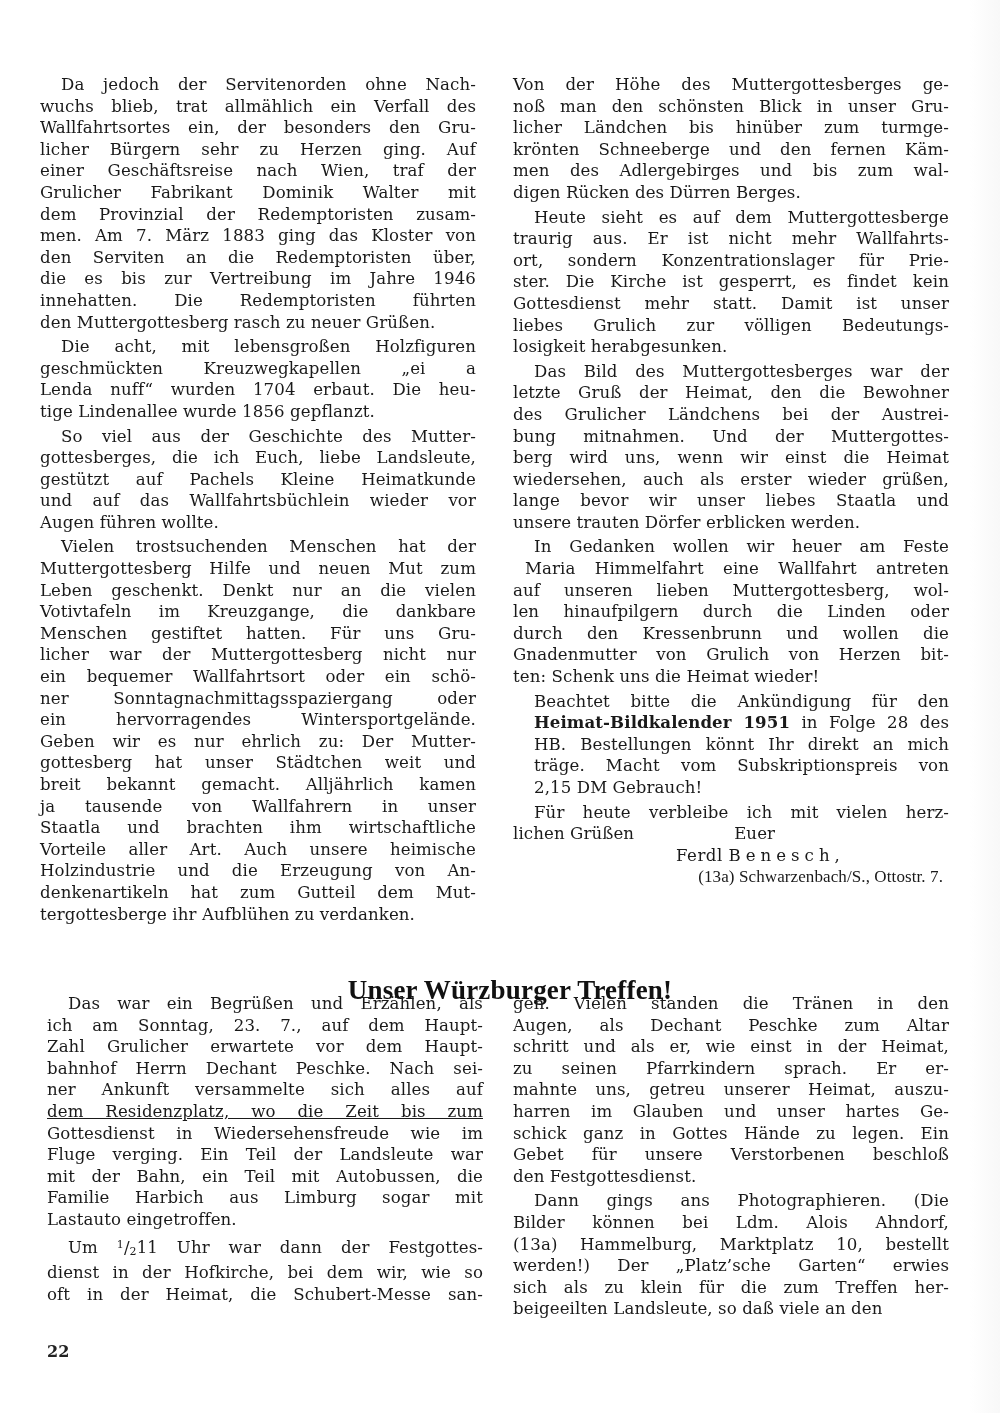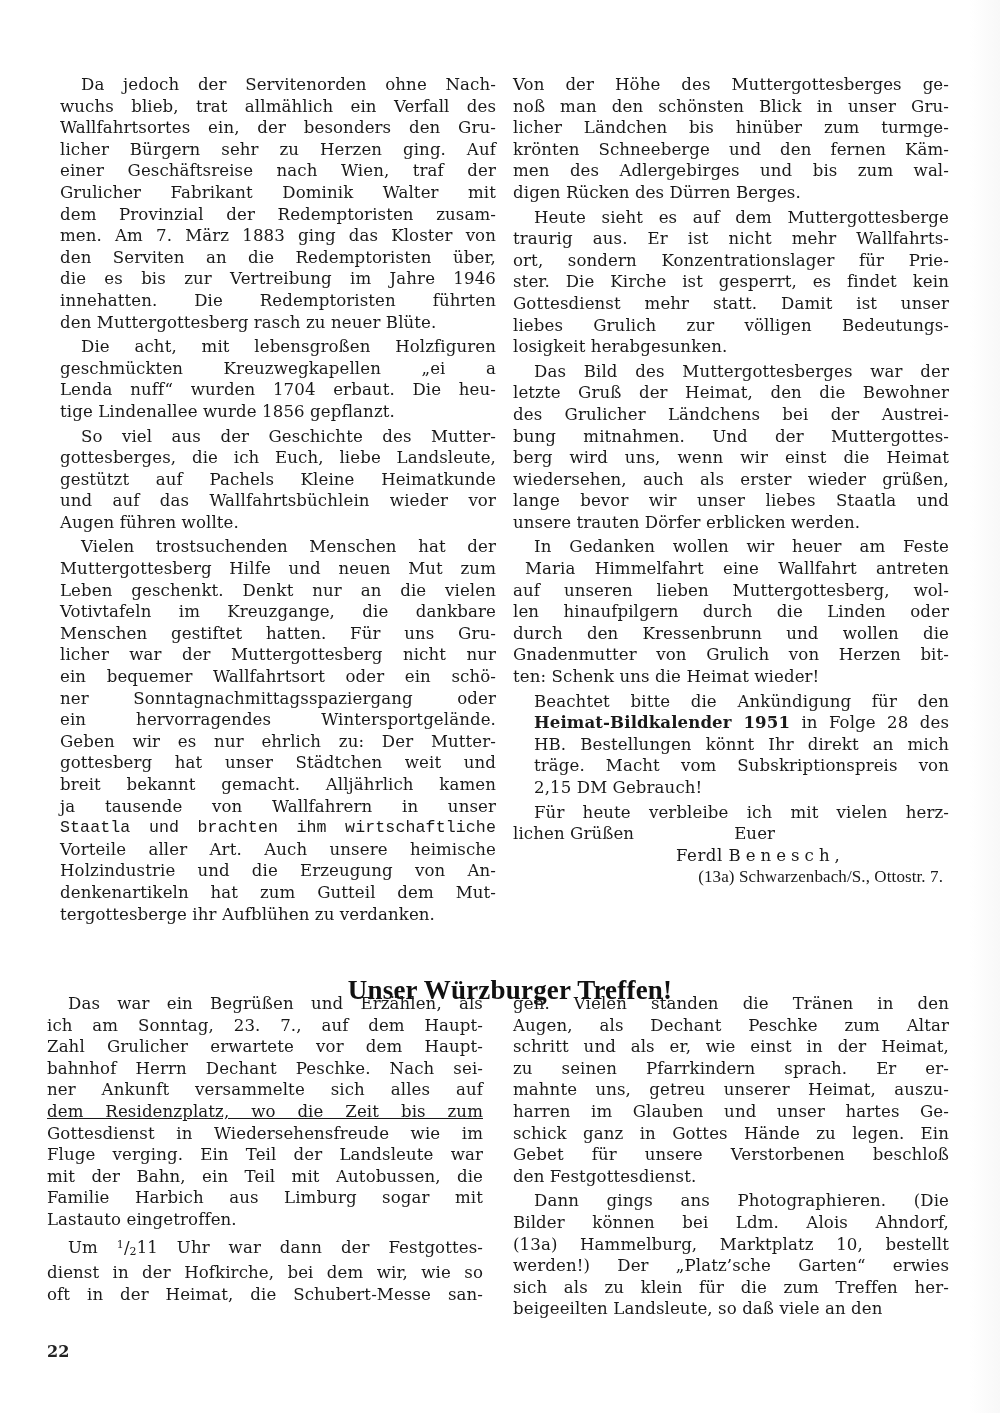--- a/index.html
+++ b/index.html
@@ -16,21 +16,21 @@
     .col {
       position: absolute;
       width: 436px;
       font-size: 16.6px;
       line-height: 21.6px;
       text-align: justify;
       letter-spacing: 0.1px;
     }
     .col p { margin: 0 0 3px 0; text-indent: 21px; hyphens: manual; }
     .col p.noindent { text-indent: 0; }
-    .col-tl { left: 60px; top: 74px; }
+    .col-tl { left: 40px; top: 74px; }
     .col-tr { left: 513px; top: 74px; }
     .col-bl { left: 47px; top: 993px; }
     .col-br { left: 513px; top: 993px; }
     .line { display: block; text-align: justify; text-align-last: justify; }
     .line.last { text-align-last: left; }
     .bold { font-weight: bold; }
     .sig-euer { display: inline-block; margin-left: 100px; }
     .sig-name { display: block; padding-left: 163px; letter-spacing: 0.5px; }
     .sig-name .spaced { letter-spacing: 5px; }
     .sig-addr { display: block; text-align: right; padding-right: 6px; font-family: "Liberation Serif", serif; font-size: 17px; }
@@ -73,21 +73,21 @@
         <span class="line" style="text-indent: 0px;">wuchs blieb, trat allmählich ein Verfall des</span>
         <span class="line" style="text-indent: 0px;">Wallfahrtsortes ein, der besonders den Gru-</span>
         <span class="line" style="text-indent: 0px;">licher Bürgern sehr zu Herzen ging. Auf</span>
         <span class="line" style="text-indent: 0px;">einer Geschäftsreise nach Wien, traf der</span>
         <span class="line" style="text-indent: 0px;">Grulicher Fabrikant Dominik Walter mit</span>
         <span class="line" style="text-indent: 0px;">dem Provinzial der Redemptoristen zusam-</span>
         <span class="line" style="text-indent: 0px;">men. Am 7. März 1883 ging das Kloster von</span>
         <span class="line" style="text-indent: 0px;">den Serviten an die Redemptoristen über,</span>
         <span class="line" style="text-indent: 0px;">die es bis zur Vertreibung im Jahre 1946</span>
         <span class="line" style="text-indent: 0px;">innehatten. Die Redemptoristen führten</span>
-        <span class="line last" style="text-indent: 0px;">den Muttergottesberg rasch zu neuer Blüte.</span>
+        <span class="line last" style="text-indent: 0px;">den Muttergottesberg rasch zu neuer Grüßen.</span>
       </p>
       <p>
         <span class="line">Die acht, mit lebensgroßen Holzfiguren</span>
         <span class="line" style="text-indent: 0px;">geschmückten Kreuzwegkapellen „ei a</span>
         <span class="line" style="text-indent: 0px;">Lenda nuff“ wurden 1704 erbaut. Die heu-</span>
         <span class="line last" style="text-indent: 0px;">tige Lindenallee wurde 1856 gepflanzt.</span>
       </p>
       <p>
         <span class="line">So viel aus der Geschichte des Mutter-</span>
         <span class="line" style="text-indent: 0px;">gottesberges, die ich Euch, liebe Landsleute,</span>
@@ -102,21 +102,21 @@
         <span class="line" style="text-indent: 0px;">Votivtafeln im Kreuzgange, die dankbare</span>
         <span class="line" style="text-indent: 0px;">Menschen gestiftet hatten. Für uns Gru-</span>
         <span class="line" style="text-indent: 0px;">licher war der Muttergottesberg nicht nur</span>
         <span class="line" style="text-indent: 0px;">ein bequemer Wallfahrtsort oder ein schö-</span>
         <span class="line" style="text-indent: 0px;">ner Sonntagnachmittagsspaziergang oder</span>
         <span class="line" style="text-indent: 0px;">ein hervorragendes Wintersportgelände.</span>
         <span class="line" style="text-indent: 0px;">Geben wir es nur ehrlich zu: Der Mutter-</span>
         <span class="line" style="text-indent: 0px;">gottesberg hat unser Städtchen weit und</span>
         <span class="line" style="text-indent: 0px;">breit bekannt gemacht. Alljährlich kamen</span>
         <span class="line" style="text-indent: 0px;">ja tausende von Wallfahrern in unser</span>
-        <span class="line" style="text-indent: 0px; font-family: Liberation Mono, monospace;">Staatla und brachten ihm wirtschaftliche</span>
+        <span class="line" style="text-indent: 0px;">Staatla und brachten ihm wirtschaftliche</span>
         <span class="line" style="text-indent: 0px;">Vorteile aller Art. Auch unsere heimische</span>
         <span class="line" style="text-indent: 0px;">Holzindustrie und die Erzeugung von An-</span>
         <span class="line" style="text-indent: 0px;">denkenartikeln hat zum Gutteil dem Mut-</span>
         <span class="line last" style="text-indent: 0px;">tergottesberge ihr Aufblühen zu verdanken.</span>
       </p>
     </div>
 
   <div class="col col-tr">
     <div id="a1-right">
         <p class="noindent">

